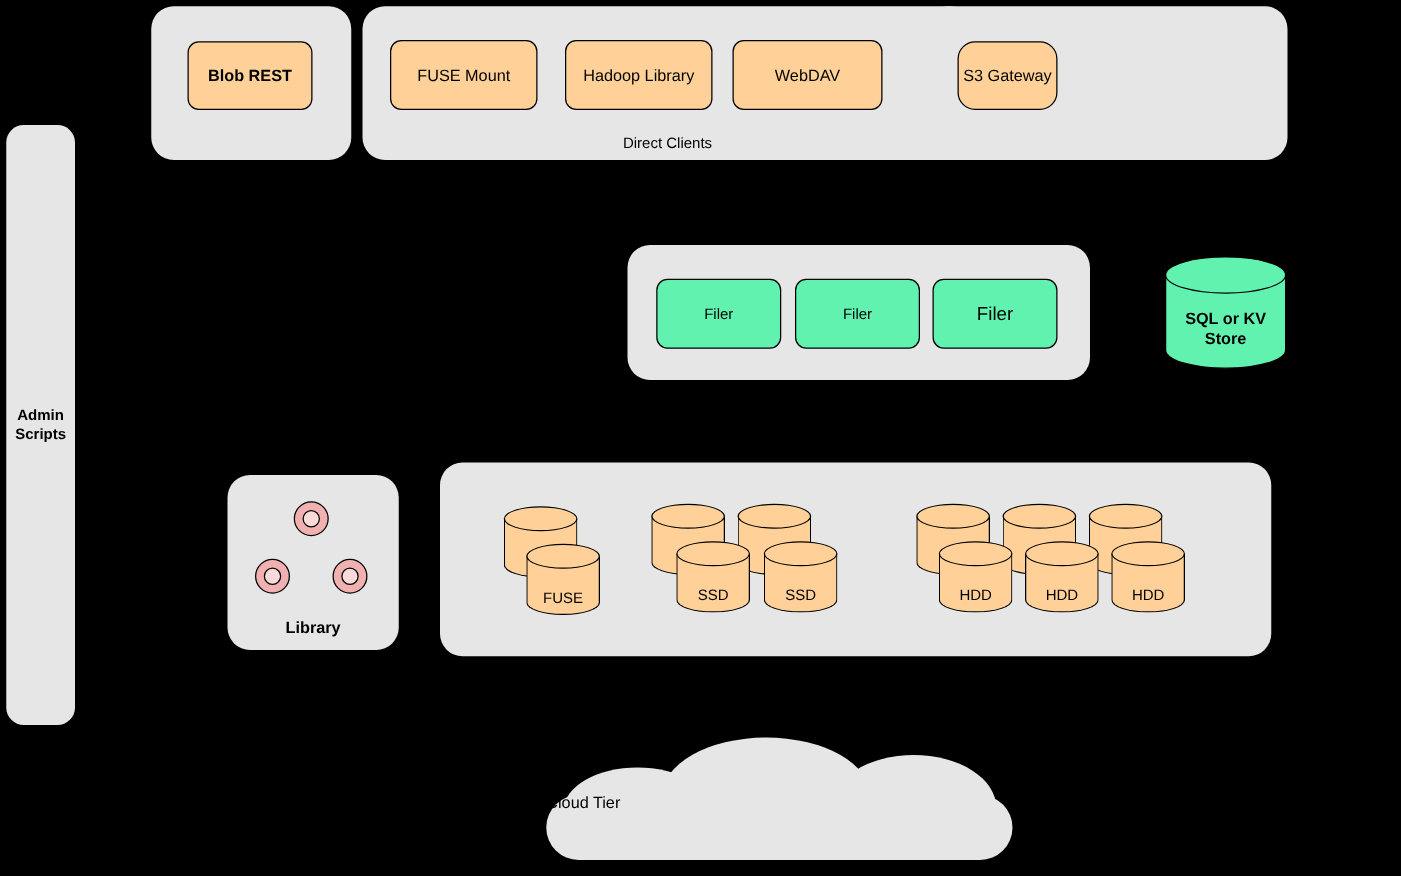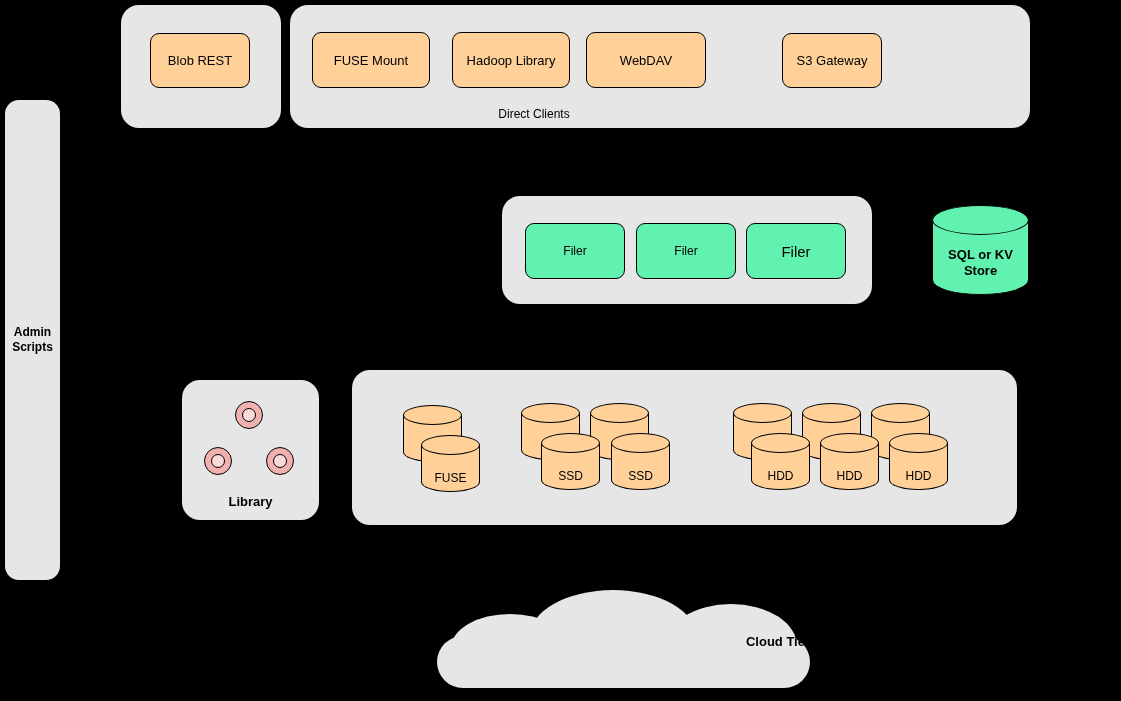--- a/index.html
+++ b/index.html
@@ -56,49 +56,49 @@
 
   
   .cloud { position:absolute; left:437px; top:590px; width:373px; height:103px; }
   .cloud-part { position:absolute; background:#e6e6e6; }
   .cb1 { left:14px;  top:24px; width:118px; height:68px; border-radius:50%; }
   .cb2 { left:92px;  top:0;    width:168px; height:96px; border-radius:50%; }
   .cb3 { left:228px; top:14px; width:132px; height:84px; border-radius:50%; }
   .cb4 { left:0;     top:46px; width:373px; height:52px; border-radius:26px; }
   .cloud-label {
     position:absolute; left:0; right:0; top:44px; z-index:2;
-    text-align:right; font-weight:bold; font-size:13px;
+    text-align:left; font-weight:normal; font-size:13px;
   }
 </style>
 </head>
 <body>
 
 <div class="canvas">
 
   <div class="panel" style="left:121px; top:5px; width:160px; height:123px;">
-    <div class="node orange" style="left:29px; top:28px; width:100px; height:55px;">
+    <div class="node orange" style="left:29px; top:28px; width:100px; height:55px;font-weight:bold;">
       <span>Blob REST</span>
     </div>
   </div>
 
   <div class="panel" style="left:290px; top:5px; width:488px; height:123px;">
     <div class="node orange" style="left:22px; top:27px; width:118px; height:56px;">
       <span>FUSE Mount</span>
     </div>
     <div class="node orange" style="left:162px; top:27px; width:118px; height:56px;">
       <span>Hadoop Library</span>
     </div>
     <div class="node orange" style="left:296px; top:27px; width:120px; height:56px;">
       <span>WebDAV</span>
     </div>
     <div class="caption">Direct Clients</div>
   </div>
 
   <div class="panel" style="left:740px; top:5px; width:290px; height:123px;">
-    <div class="node orange" style="left:42px; top:28px; width:100px; height:55px;">
+    <div class="node orange" style="left:26px; top:28px; width:80px; height:55px;border-radius:14px;">
       <span>S3 Gateway</span>
     </div>
   </div>
 
   <div class="admin">Admin
 Scripts</div>
 
   <div class="panel" style="left:502px; top:196px; width:370px; height:108px;">
     <div class="node green" style="left:23px; top:27px; width:100px; height:56px; font-size:12px;">
       <span>Filer</span>

